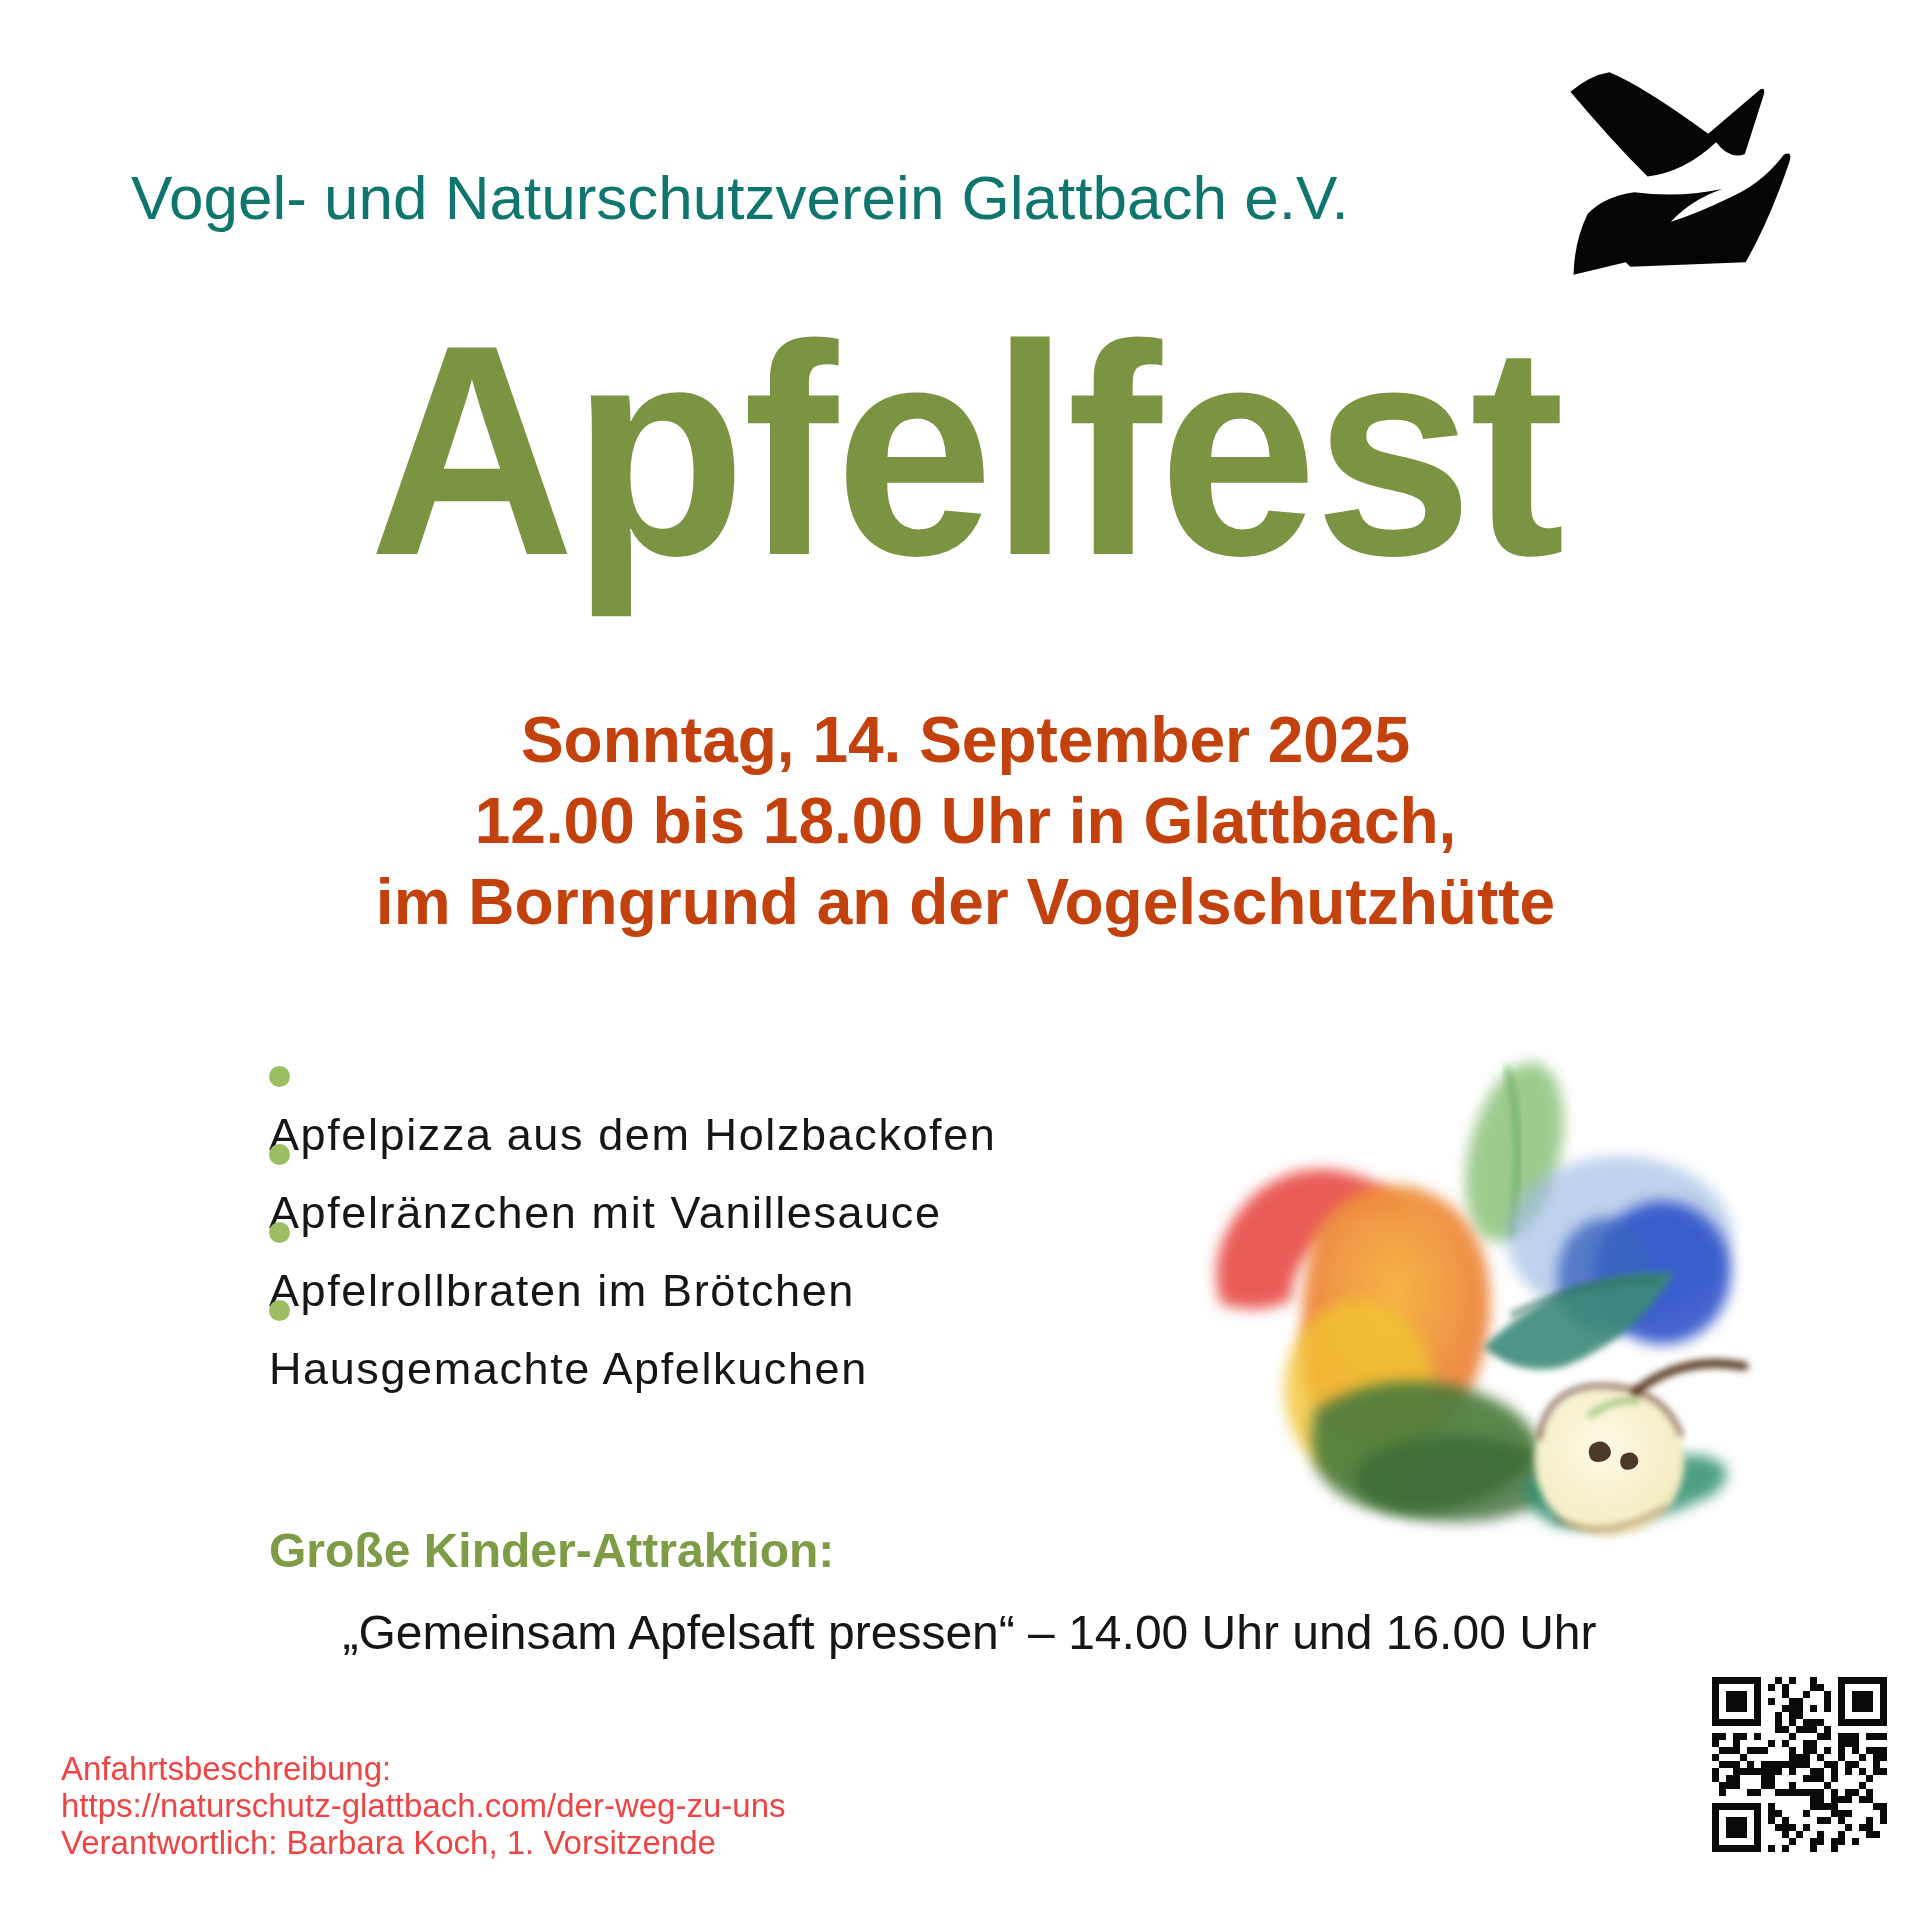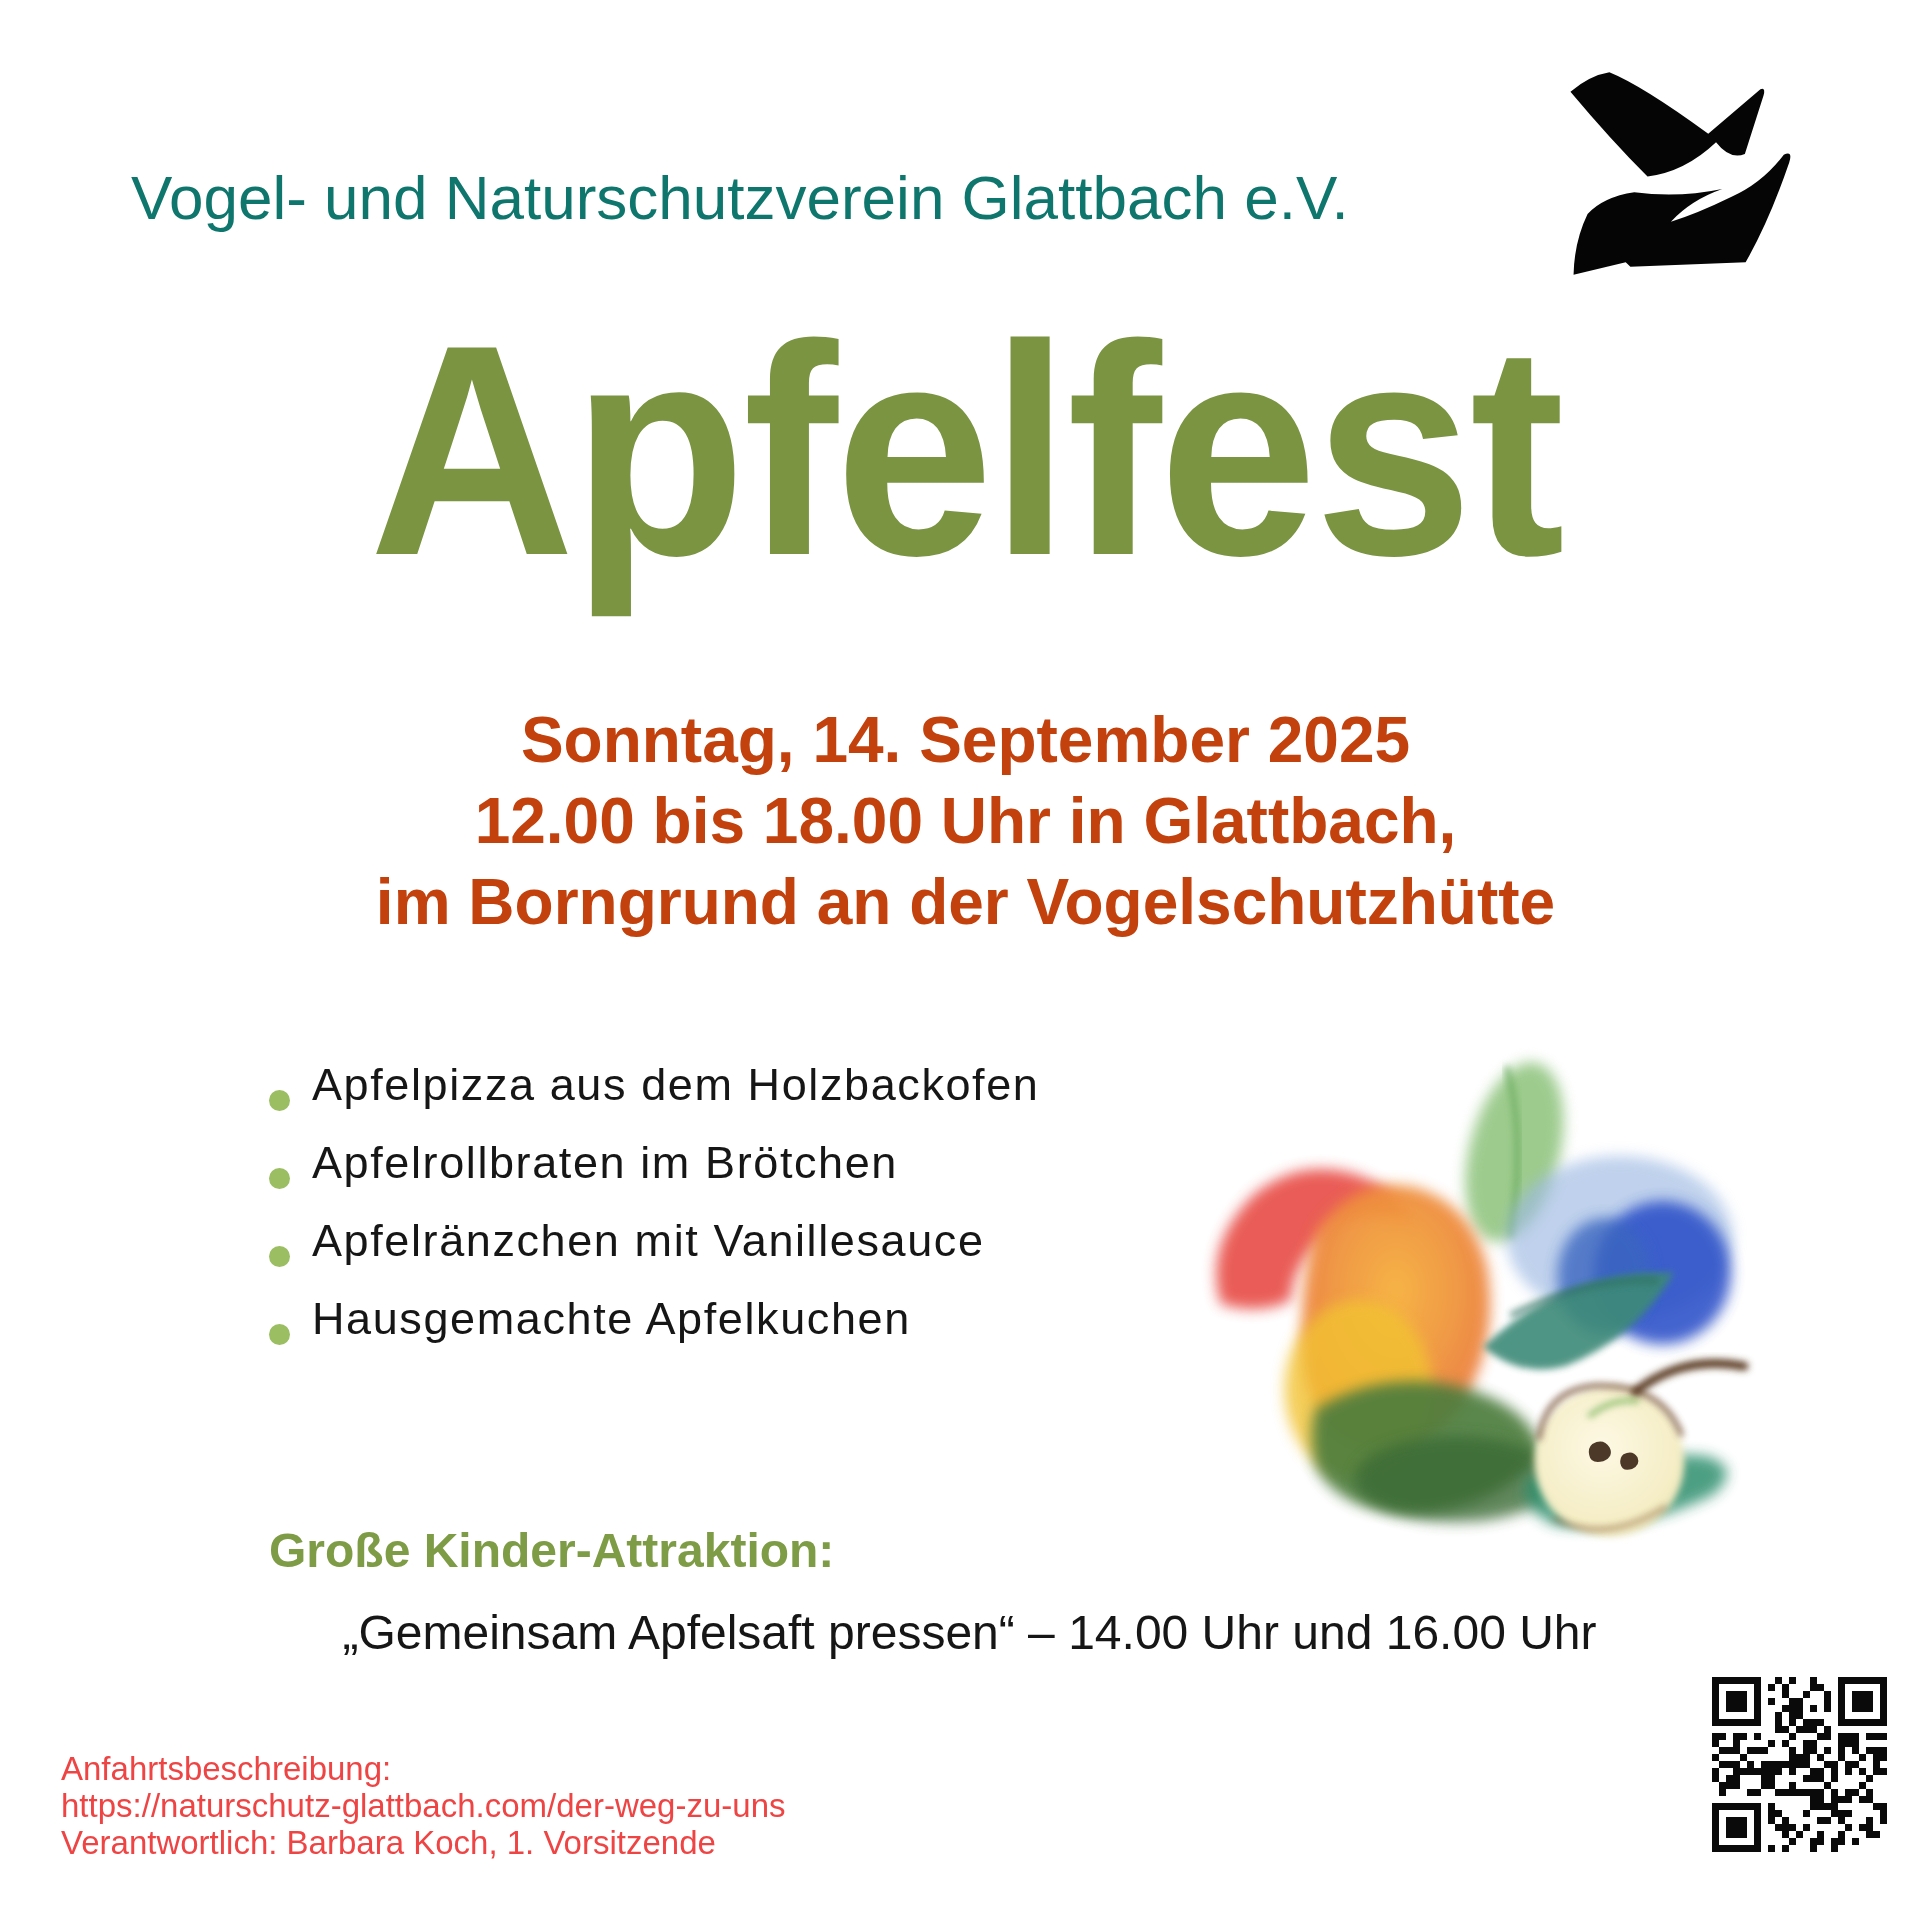--- a/index.html
+++ b/index.html
@@ -63,24 +63,25 @@
   .food-heading {
     font-size: 48px;
     line-height: 50px;
     font-weight: bold;
     letter-spacing: 3.1px;
     color: #0a0a0a;
   }
   .food-list { list-style: none; margin: 0; padding: 0; }
   .food-list li {
     display: flex;
-    align-items: flex-end;
+    align-items: flex-start;
     gap: 22px;
     height: 45px;
     margin-top: 33px;
+    flex-direction: column;
   }
   .food-list li:first-child { margin-top: 29px; }
   .bullet-dot {
     flex: 0 0 auto;
     width: 21px;
     height: 21px;
     border-radius: 50%;
     background: #9BBE63;
   }
   .food-item-label {
@@ -162,25 +163,25 @@
   </div>
 
   <div class="food">
     <ul class="food-list">
       <li>
         <span class="bullet-dot"></span>
         <span class="food-item-label">Apfelpizza aus dem Holzbackofen</span>
       </li>
       <li>
         <span class="bullet-dot"></span>
-        <span class="food-item-label">Apfelrollbraten im Brötchen</span>
+        <span class="food-item-label">Apfelränzchen mit Vanillesauce</span>
       </li>
       <li>
         <span class="bullet-dot"></span>
-        <span class="food-item-label">Apfelränzchen mit Vanillesauce</span>
+        <span class="food-item-label">Apfelrollbraten im Brötchen</span>
       </li>
       <li>
         <span class="bullet-dot"></span>
         <span class="food-item-label">Hausgemachte Apfelkuchen</span>
       </li>
     </ul>
   </div>
 
   <div class="illustration">
     <svg viewBox="0 0 760 660" xmlns="http://www.w3.org/2000/svg" width="592" height="514">

